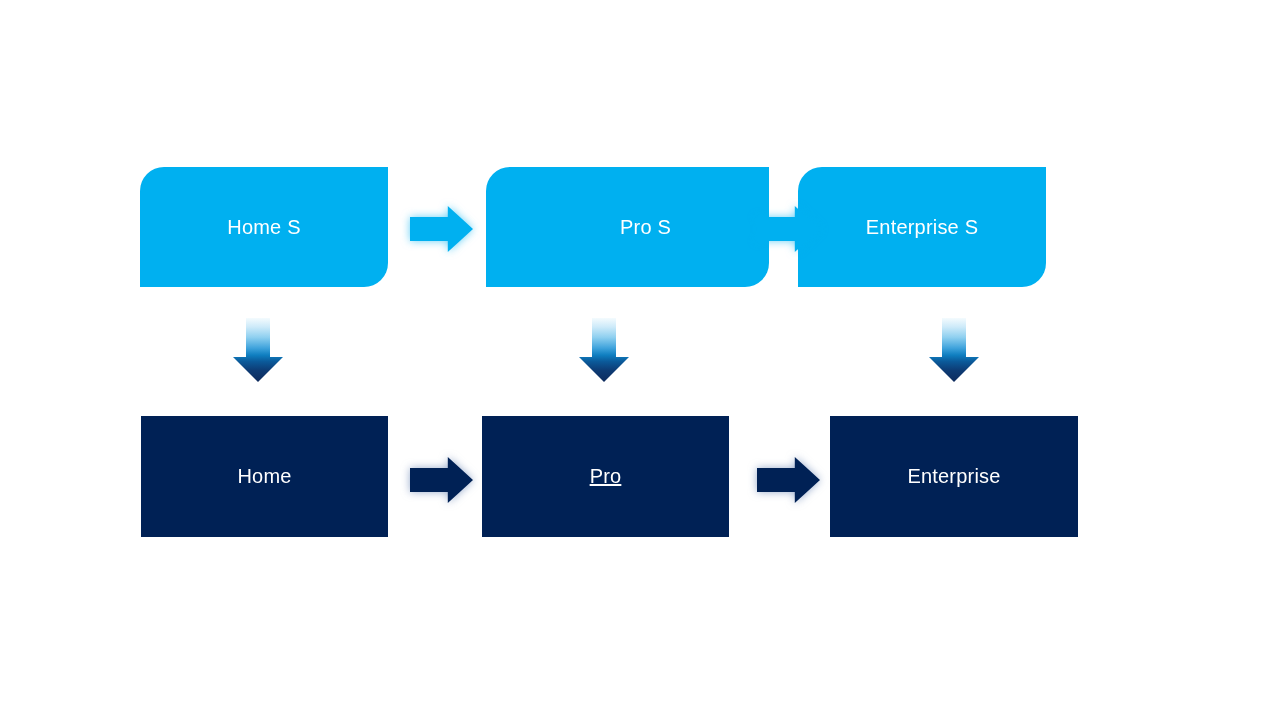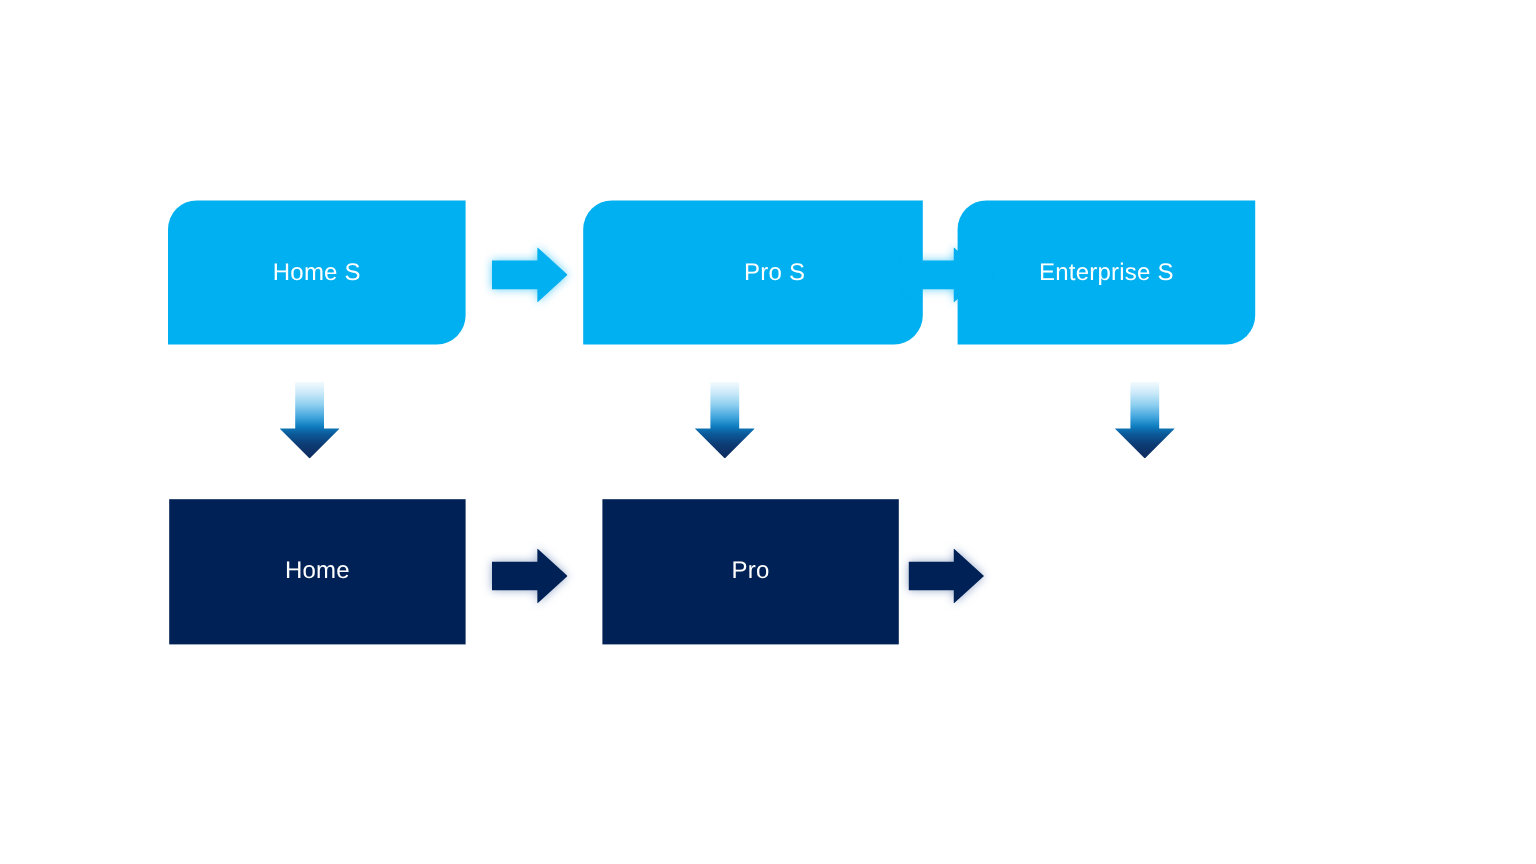--- a/index.html
+++ b/index.html
@@ -27,21 +27,21 @@
     width: 248px; height: 120px; top: 167px;
   }
   .node-bottom {
     background: var(--navy, #002155);
     width: 247px; height: 121px; top: 416px;
   }
   .pos-c1-top { left: 140px; }
   .pos-c2-top { left: 486px; width: 247px; padding-left: 36px; }
   .pos-c3-top { left: 798px; }
   .pos-c1-bot { left: 141px; }
-  .pos-c2-bot { left: 502px; }
+  .pos-c2-bot { left: 482px; text-decoration: underline; }
   .pos-c3-bot { left: 830px; width: 248px; }
 
   
   .harrow-wrap {
     position: absolute;
     width: 63px; height: 46px;
   }
   .harrow-wrap.glow-cyan { filter: drop-shadow(0 0 4px var(--cyan-glow, rgba(0,176,240,0.6))); }
   .harrow-wrap.glow-navy { filter: drop-shadow(0 0 4px var(--navy-glow, rgba(95,125,175,0.65))); }
   .harrow {
@@ -100,20 +100,23 @@
   <div class="varrow va-c1"></div>
   <div class="varrow va-c2"></div>
   <div class="varrow va-c3"></div>
 
   <div class="node node-bottom pos-c1-bot">
     <span>Home</span>
   </div>
   <div class="node node-bottom pos-c2-bot">
     <span>Pro</span>
   </div>
+  <div class="node node-bottom pos-c3-bot">
+    <span>Enterprise</span>
+  </div>
 
   <div class="harrow-wrap glow-navy ha-row2 ha-gap1">
     <div class="harrow navy"></div>
   </div>
   <div class="harrow-wrap glow-navy ha-row2 ha-gap2">
     <div class="harrow navy"></div>
   </div>
 
 </div>
 

